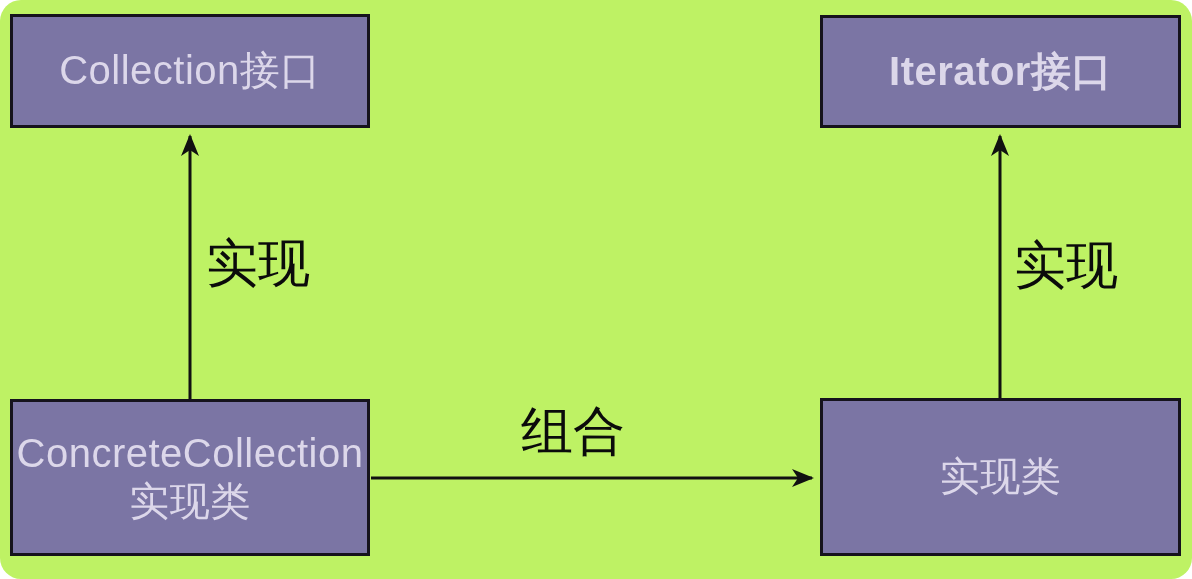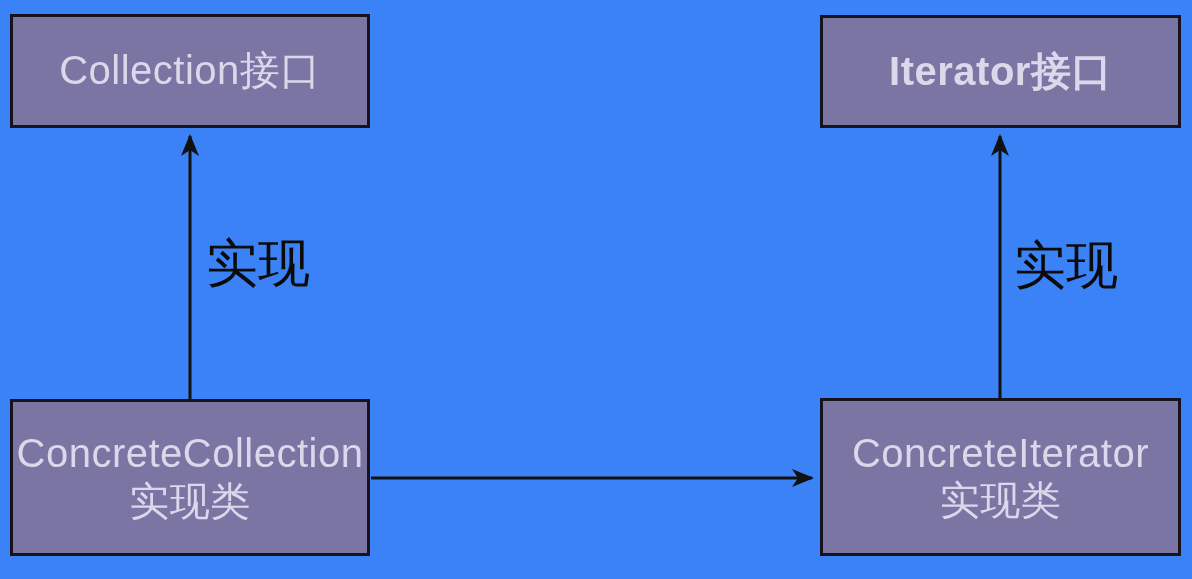--- a/index.html
+++ b/index.html
@@ -5,22 +5,23 @@
   html, body {
     margin: 0;
     padding: 0;
     background: #ffffff;
     font-family: "Liberation Sans", "DejaVu Sans", sans-serif;
   }
   .canvas {
     position: relative;
     width: 1192px;
     height: 579px;
-    background: #3b82f6;
+    background: #bef264;
     overflow: hidden;
+    border-radius: 21px;
   }
   .uml-box {
     position: absolute;
     box-sizing: border-box;
     background: #7b75a4;
     border: 3px solid #16131c;
     color: #dcd7ea;
     display: flex;
     flex-direction: column;
     align-items: center;
@@ -79,22 +80,22 @@
   <div class="uml-box" id="box-iterator">
     <span>Iterator接口</span>
   </div>
 
   <div class="uml-box" id="box-concrete-collection">
     <span>ConcreteCollection</span>
     <span>实现类</span>
   </div>
 
   <div class="uml-box" id="box-concrete-iterator">
-    <span>ConcreteIterator</span>
     <span>实现类</span>
   </div>
 
   <div class="edge-label" id="label-realize-left">实现</div>
 
   <div class="edge-label" id="label-realize-right">实现</div>
 
+  <div class="edge-label" id="label-compose">组合</div>
 
 </div>
 
 </body></html>

